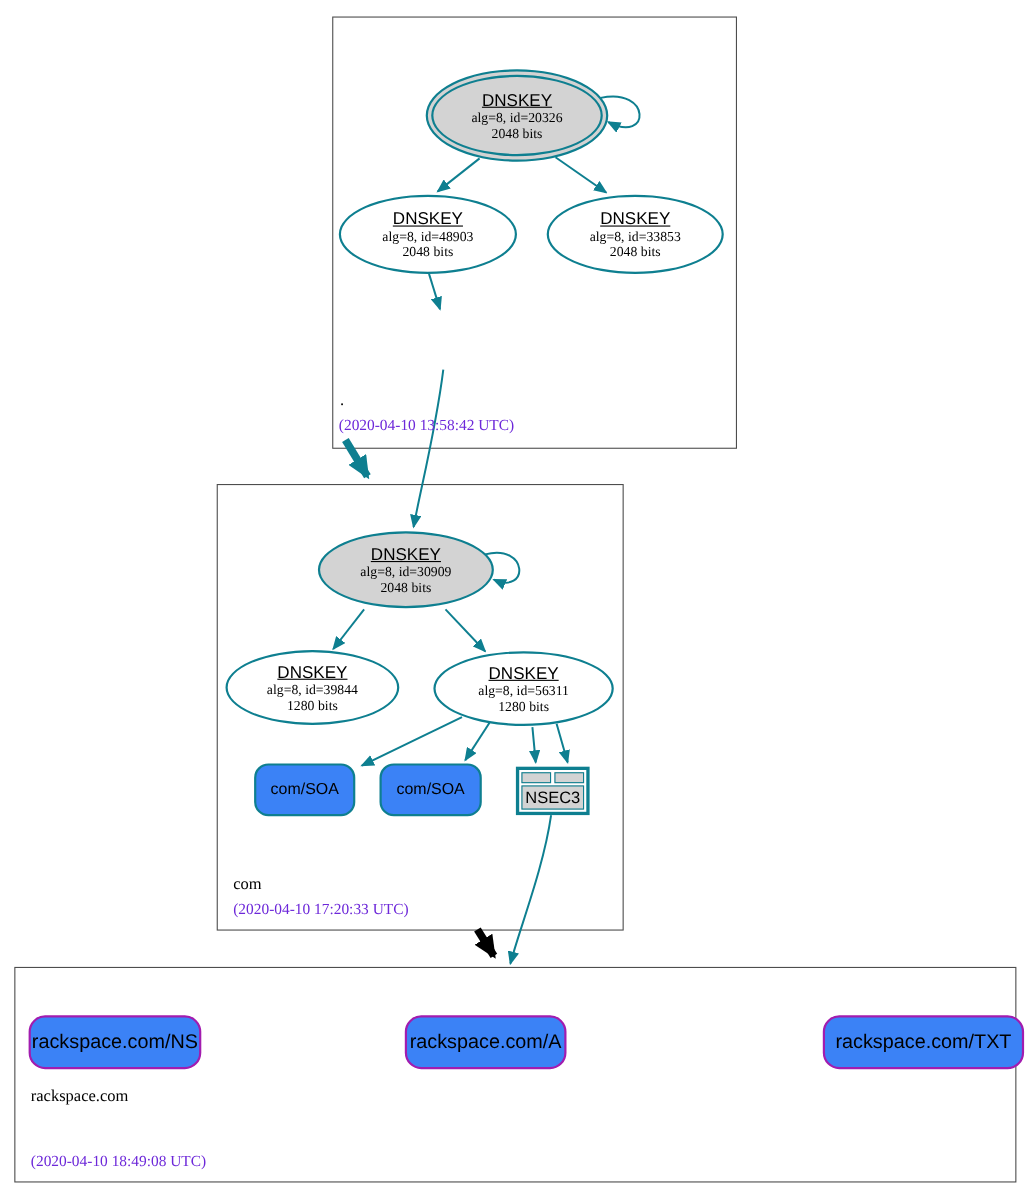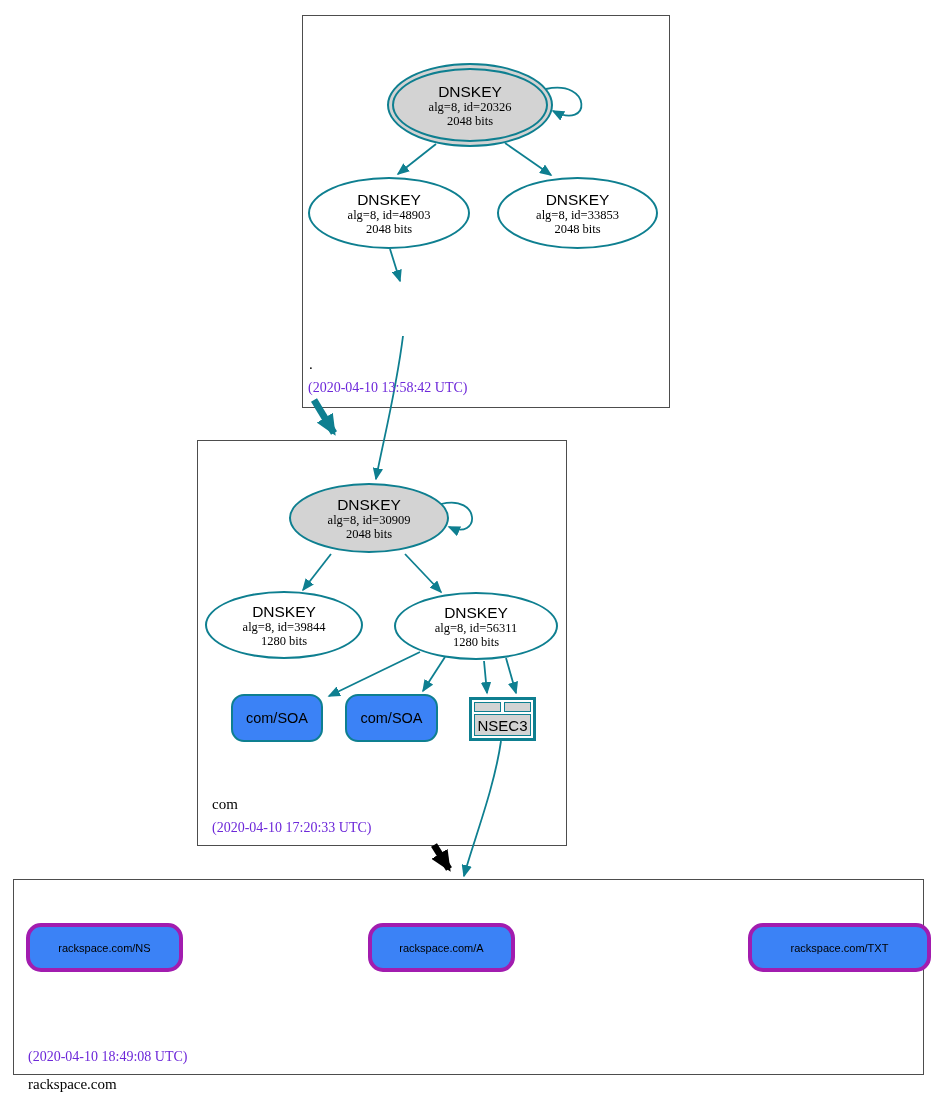--- a/index.html
+++ b/index.html
@@ -12,25 +12,25 @@
           font-family:"Liberation Sans",sans-serif;}
   .zone-box{position:absolute;border:1px solid var(--zoneborder);background:transparent;z-index:0;box-sizing:border-box;}
   .zone-name{position:absolute;z-index:3;font:15px "Liberation Serif",serif;color:#000;}
   .zone-ts{position:absolute;z-index:3;font:14px "Liberation Serif",serif;color:#6d28d9;}
   #edges{position:absolute;left:0;top:0;z-index:1;}
   .node{position:absolute;z-index:2;box-sizing:border-box;display:flex;flex-direction:column;
         align-items:center;justify-content:center;text-align:center;color:#000;}
   .ellipse{border:2px solid var(--teal);border-radius:50%;background:#ffffff;}
   .ellipse.gray{background:var(--fill);}
   .ring{position:absolute;inset:3px;border:2px solid var(--teal);border-radius:50%;pointer-events:none;}
-  .node-title{font:15.5px "Liberation Sans",sans-serif;line-height:17px;}
+  .node-title{font:15.5px "Liberation Sans",sans-serif;line-height:17px;text-decoration:underline;}
   .node-sub{font:12.5px "Liberation Serif",serif;line-height:14px;}
   .rrset{border:2px solid var(--teal);border-radius:13px;background:#3b82f6;
          font:14.5px "Liberation Sans",sans-serif;flex-direction:row;}
-  .rrset.black{border:4px solid #a21caf;border-radius:15px;font-size:11px;}
+  .rrset.black{border:2px solid #a21caf;border-radius:15px;font-size:18px;}
   .nsec3{border:3px solid var(--teal);background:#ffffff;padding:2px;gap:2px;
          display:flex;flex-direction:column;align-items:stretch;justify-content:stretch;}
   .nsec3-cells{display:flex;flex-direction:row;gap:3px;height:10px;}
   .nsec3-cell{flex:1;background:var(--fill);border:1px solid var(--teal);box-sizing:border-box;}
   .nsec3-label{flex:1;background:var(--fill);border:1px solid var(--teal);box-sizing:border-box;
                display:flex;align-items:center;justify-content:center;
                font:15px "Liberation Sans",sans-serif;}
 </style>
 </head>
 <body>
@@ -38,21 +38,21 @@
 <div id="canvas">
 
   <div class="zone-box" style="left:302px;top:15px;width:368px;height:393px;"></div>
   <div class="zone-box" style="left:197px;top:440px;width:370px;height:406px;"></div>
   <div class="zone-box" style="left:13px;top:879px;width:911px;height:196px;"></div>
 
   <div class="zone-name" style="left:309px;top:356px;">.</div>
   <div class="zone-ts" style="left:308px;top:380px;">(2020-04-10 13:58:42 UTC)</div>
   <div class="zone-name" style="left:212px;top:796px;">com</div>
   <div class="zone-ts" style="left:212px;top:820px;">(2020-04-10 17:20:33 UTC)</div>
-  <div class="zone-name" style="left:28px;top:1076px;">rackspace.com</div>
+  <div class="zone-name" style="left:28px;top:989px;">rackspace.com</div>
   <div class="zone-ts" style="left:28px;top:1049px;">(2020-04-10 18:49:08 UTC)</div>
 
   <svg id="edges" width="940" height="1094" viewBox="0 0 940 1094">
     <defs>
       <marker id="arrTeal" viewBox="0 0 12 10" refX="10.5" refY="5" markerWidth="12.5" markerHeight="10.5" markerUnits="userSpaceOnUse" orient="auto">
         <path d="M0,0 L12,5 L0,10 z" fill="#0e7f90"></path>
       </marker>
       <marker id="arrTealBig" viewBox="0 0 20 18" refX="17" refY="9" markerWidth="21" markerHeight="19" markerUnits="userSpaceOnUse" orient="auto">
         <path d="M0,0 L20,9 L0,18 z" fill="#0e7f90"></path>
       </marker>

